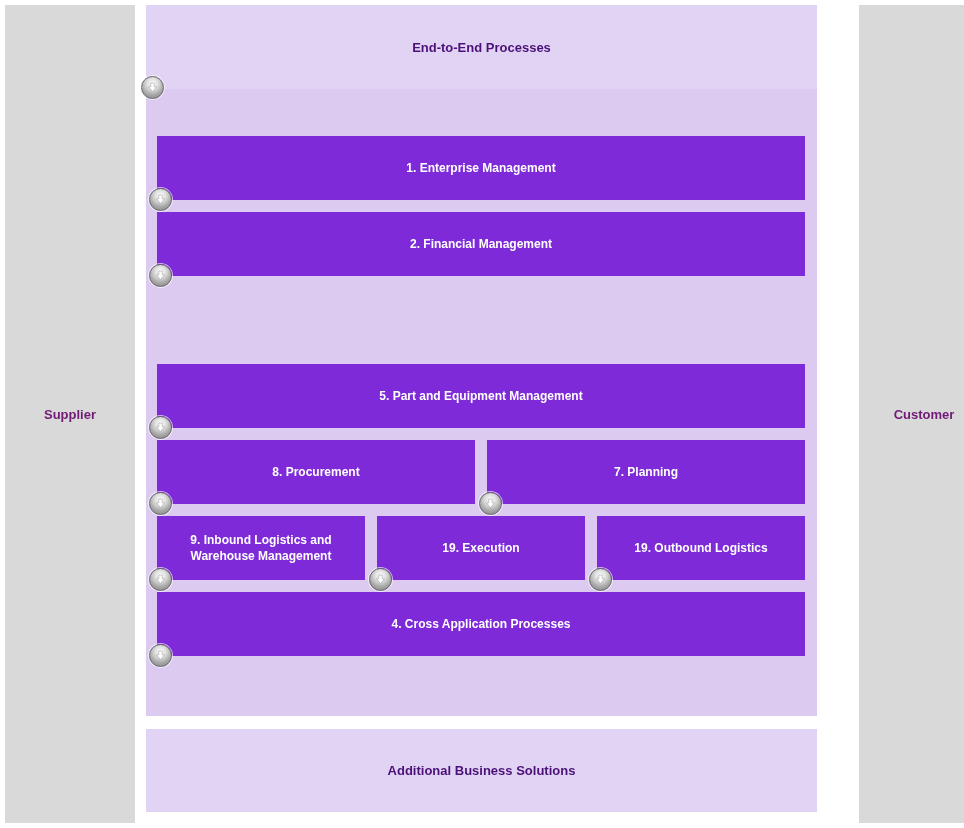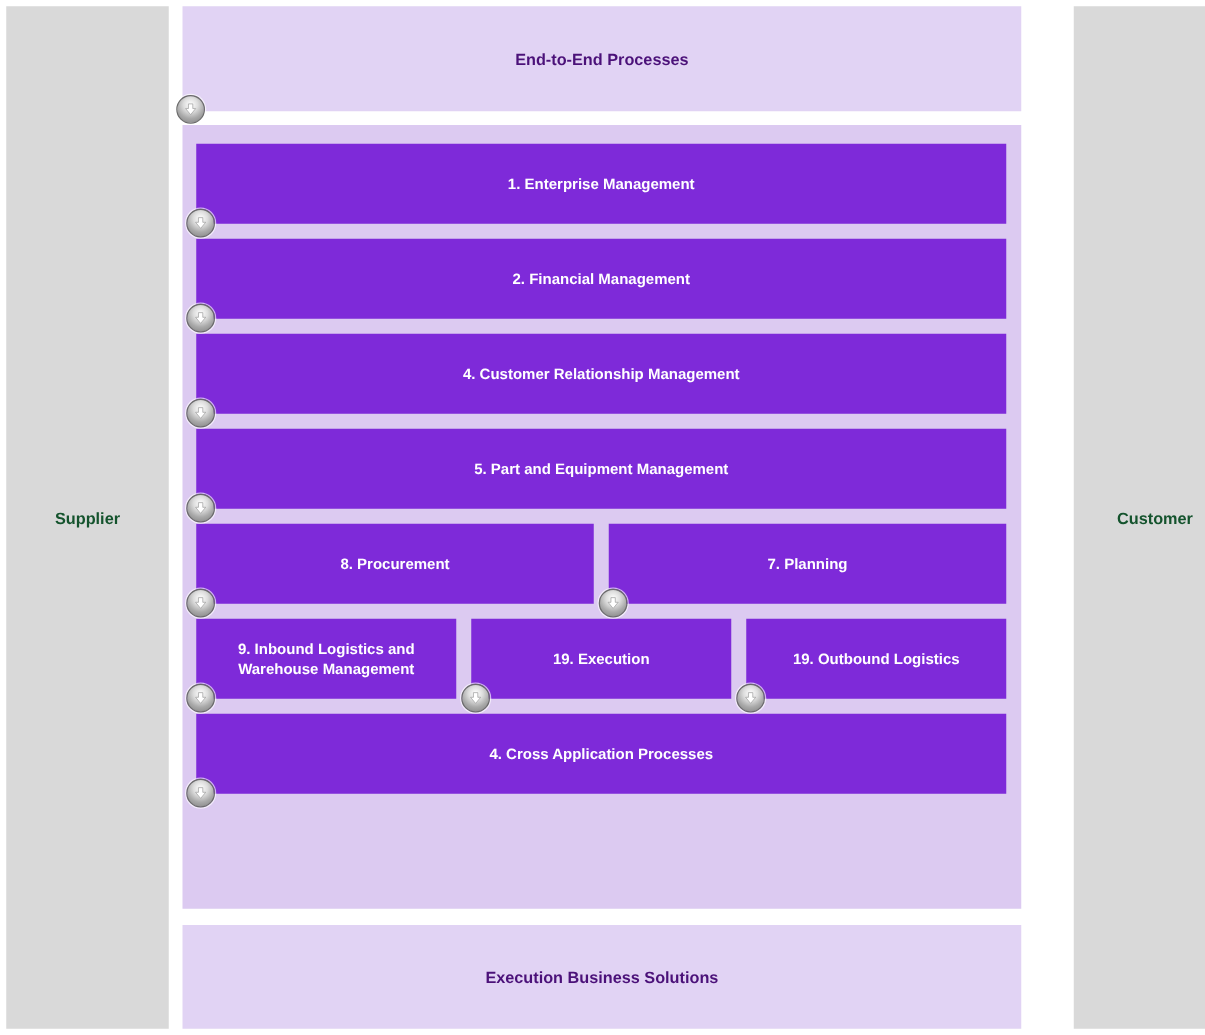--- a/index.html
+++ b/index.html
@@ -19,61 +19,62 @@
     height: 818px;
     width: 130px;
     background: #d9d9d9;
     display: flex;
     align-items: center;
     justify-content: center;
   }
   .side-panel.left  { left: 5px; }
   .side-panel.right { left: 859px; }
   .side-panel .lbl {
-    color: #14532d;
+    color: #701a75;
     font-size: 13px;
     font-weight: bold;
   }
 
   
   .middle {
     position: absolute;
     left: 146px;
     top: 5px;
     width: 671px;
   }
   .banner {
     position: relative;
     width: 100%;
     background: #e1d3f4;
     display: flex;
     align-items: center;
     justify-content: center;
   }
-  .banner.top    { height: 84px; margin-bottom: 11px; }
+  .banner.top    { height: 84px; }
   .banner.bottom { height: 83px; margin-top: 13px; }
   .banner .lbl {
     color: #4b1179;
     font-size: 13px;
     font-weight: bold;
   }
 
   .container {
     position: relative;
     width: 100%;
     height: 627px;
     background: #dccaf1;
     box-sizing: border-box;
     padding: 15px 12px 16px 11px;
   }
   .rows {
     display: flex;
     flex-direction: column;
     gap: 12px;
     height: 100%;
+    margin-top: 32px;
   }
   .prow {
     display: flex;
     gap: 12px;
     height: 64px;
     flex: none;
   }
   .pbox {
     position: relative;
     flex: 1 1 0;
@@ -154,28 +155,20 @@
             <span class="pbox-label">2. Financial Management</span>
             <span class="orb">
               <svg width="11" height="11" viewBox="0 0 12 12">
                   <path d="M6 10.6 L1.6 5.3 L4.1 5.3 L4.1 1.2 L7.9 1.2 L7.9 5.3 L10.4 5.3 Z" fill="#ffffff" stroke="#9a9a9a" stroke-width="0.6"></path>
                 </svg>
             </span>
           </div>
         </div>
 
         <div class="prow">
-          <div class="pbox">
-            <span class="pbox-label">4. Customer Relationship Management</span>
-            <span class="orb">
-              <svg width="11" height="11" viewBox="0 0 12 12">
-                  <path d="M6 10.6 L1.6 5.3 L4.1 5.3 L4.1 1.2 L7.9 1.2 L7.9 5.3 L10.4 5.3 Z" fill="#ffffff" stroke="#9a9a9a" stroke-width="0.6"></path>
-                </svg>
-            </span>
-          </div>
         </div>
 
         <div class="prow">
           <div class="pbox">
             <span class="pbox-label">5. Part and Equipment Management</span>
             <span class="orb">
               <svg width="11" height="11" viewBox="0 0 12 12">
                   <path d="M6 10.6 L1.6 5.3 L4.1 5.3 L4.1 1.2 L7.9 1.2 L7.9 5.3 L10.4 5.3 Z" fill="#ffffff" stroke="#9a9a9a" stroke-width="0.6"></path>
                 </svg>
             </span>
@@ -237,17 +230,17 @@
                   <path d="M6 10.6 L1.6 5.3 L4.1 5.3 L4.1 1.2 L7.9 1.2 L7.9 5.3 L10.4 5.3 Z" fill="#ffffff" stroke="#9a9a9a" stroke-width="0.6"></path>
                 </svg>
             </span>
           </div>
         </div>
 
       </div>
     </div>
 
     <div class="banner bottom">
-      <span class="lbl">Execution Business Solutions</span>
+      <span class="lbl">Additional Business Solutions</span>
     </div>
 
   </div>
 </div>
 
 </body></html>

